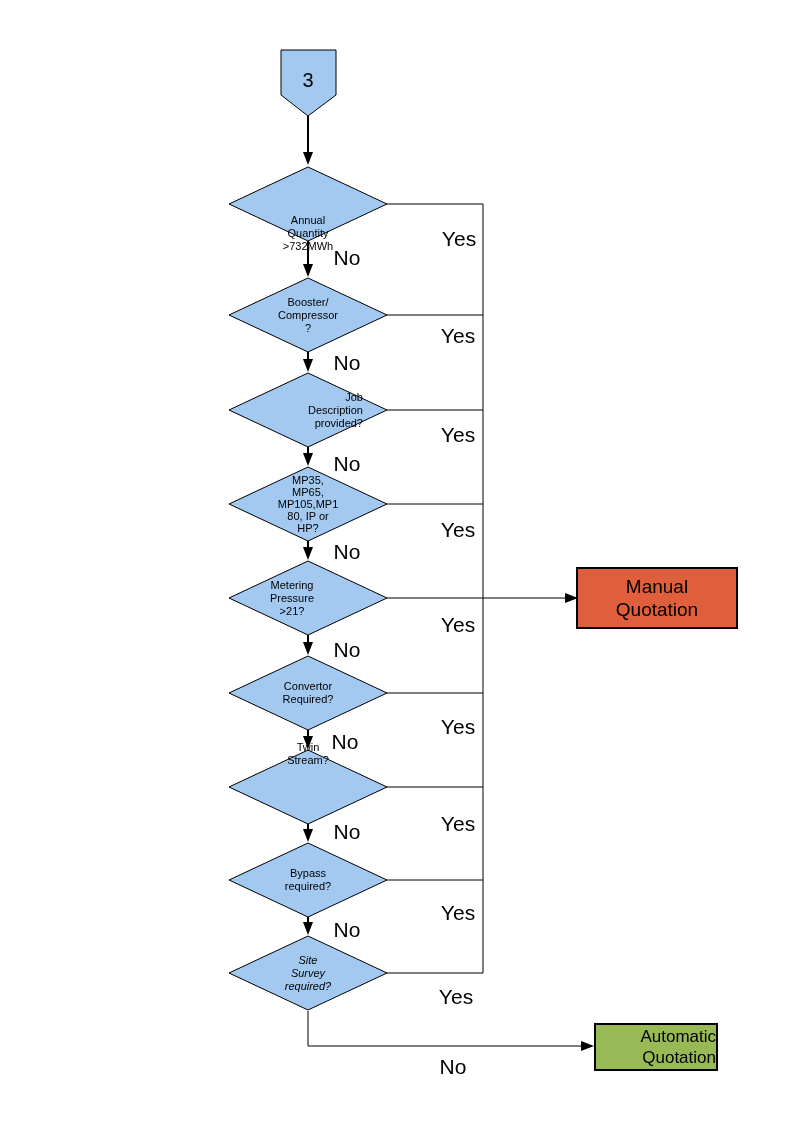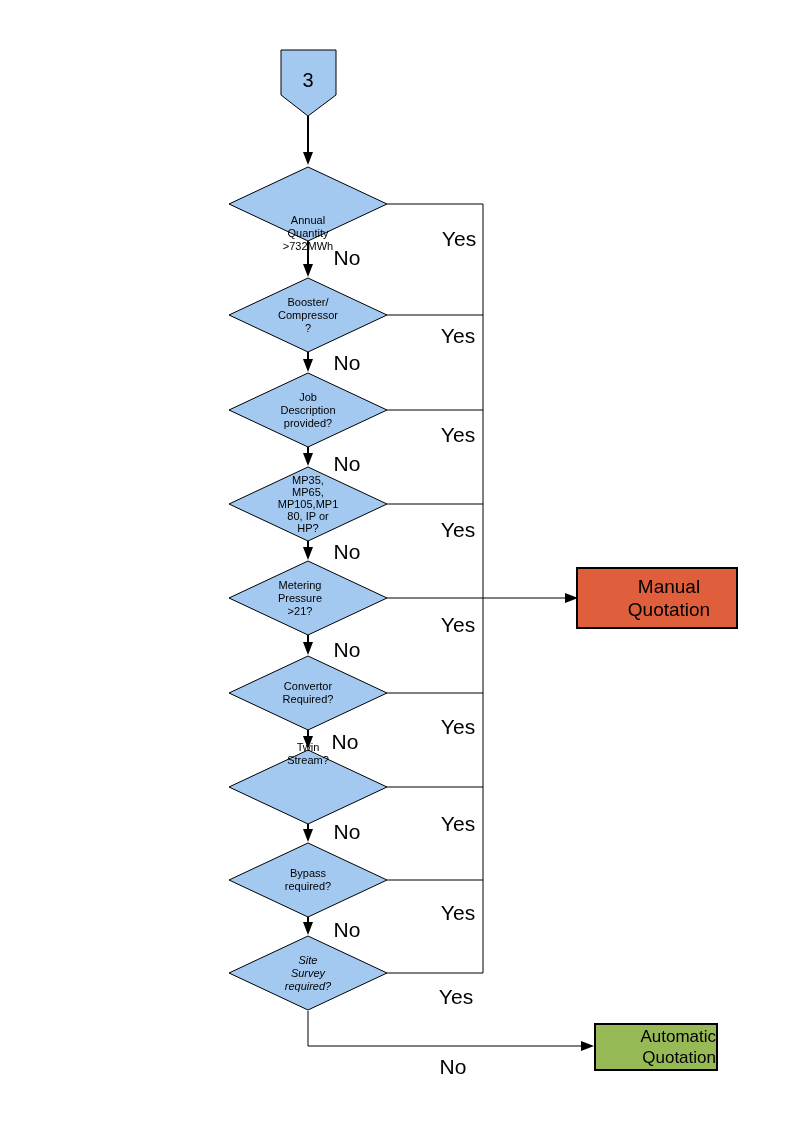--- a/index.html
+++ b/index.html
@@ -82,29 +82,29 @@
   </svg>
 
   <div class="lbl conn-lbl" style="left:308px;top:81px;">3</div>
 
   <div class="lbl dia-lbl" style="left:308px;top:204px;width:110px;margin-top:29px;">Annual
 Quantity
 &gt;732MWh</div>
   <div class="lbl dia-lbl" style="left:308px;top:315px;width:110px;">Booster/
 Compressor
 ?</div>
-  <div class="lbl dia-lbl" style="left:308px;top:410px;width:110px;">Job
+  <div class="lbl dia-lbl" style="left:308px;top:410px;width:110px;text-align:right;">Job
 Description
 provided?</div>
   <div class="lbl dia-lbl tight" style="left:308px;top:504px;width:110px;">MP35,
 MP65,
 MP105,MP1
 80, IP or
 HP?</div>
-  <div class="lbl dia-lbl" style="left:300px;top:598px;width:110px;text-align:center;">Metering
+  <div class="lbl dia-lbl" style="left:292px;top:598px;width:110px;text-align:center;">Metering
 Pressure
 &gt;21?</div>
   <div class="lbl dia-lbl" style="left:308px;top:693px;width:110px;">Convertor
 Required?</div>
   <div class="lbl dia-lbl" style="left:308px;top:754px;width:110px;">Twin
 Stream?</div>
   <div class="lbl dia-lbl" style="left:308px;top:880px;width:110px;">Bypass
 required?</div>
   <div class="lbl dia-lbl" style="left:308px;top:973px;width:110px;font-style:italic;">Site
 Survey
@@ -123,18 +123,18 @@
   <div class="lbl big-lbl" style="left:347px;top:258px;">No</div>
   <div class="lbl big-lbl" style="left:347px;top:363px;">No</div>
   <div class="lbl big-lbl" style="left:347px;top:464px;">No</div>
   <div class="lbl big-lbl" style="left:347px;top:552px;">No</div>
   <div class="lbl big-lbl" style="left:347px;top:650px;">No</div>
   <div class="lbl big-lbl" style="left:345px;top:742px;">No</div>
   <div class="lbl big-lbl" style="left:347px;top:832px;">No</div>
   <div class="lbl big-lbl" style="left:347px;top:930px;">No</div>
   <div class="lbl big-lbl" style="left:453px;top:1067px;">No</div>
 
-  <div class="lbl manual-lbl" style="left:657px;top:598px;width:156px;margin-left:12px;">Manual
+  <div class="lbl manual-lbl" style="left:657px;top:598px;width:156px;">Manual
 Quotation</div>
   <div class="lbl auto-lbl" style="left:656px;top:1047px;width:120px;text-align:right;">Automatic
 Quotation</div>
 
 </div>
 
 </body></html>

